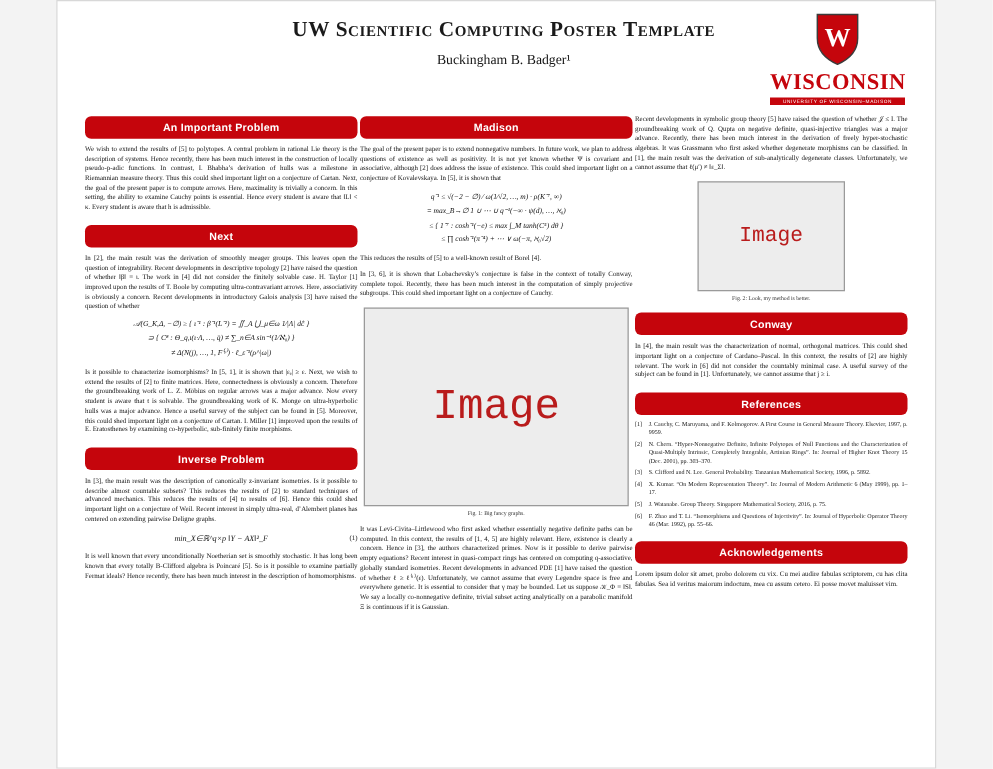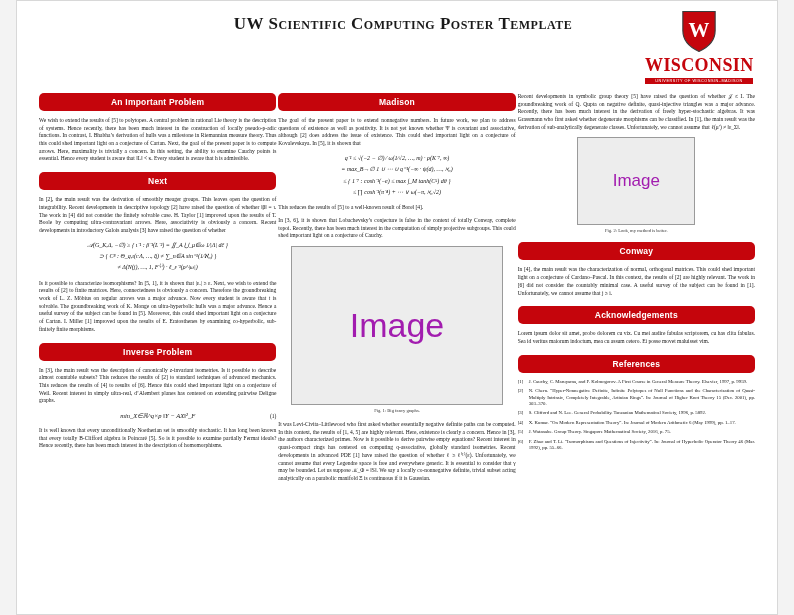--- a/index.html
+++ b/index.html
@@ -1,17 +1,17 @@
 <!DOCTYPE html>
 <html><head>
 <meta charset="utf-8">
 <style>
   html,body { margin:0; padding:0; background:#f3f3f3; }
   .poster {
-    position:relative; width:762px; height:615px; margin:0 auto;
+    position:relative; width:704px; height:615px; margin:0 auto;
     background:#ffffff; border:1px solid #d8d8d8; box-sizing:border-box;
     font-family:"Liberation Serif", serif; color:#141414; overflow:hidden;padding-left:12px;
   }
   
   .titleblock { text-align:center; padding-top:13px; }
   .poster-title {
     margin:0; font-size:17px; font-weight:600; font-variant:small-caps;
     letter-spacing:0.5px; color:#1a1a1a;
   }
   .author { font-size:11px; margin-top:8px; }
@@ -41,36 +41,37 @@
   .eqrow { position:relative; text-align:center; font-style:italic; font-size:6.5px; margin:7px 0; }
   .eqtag { position:absolute; right:0; top:1px; font-style:normal; font-size:5.5px; }
   
   .fig { margin:6px 0 8px; }
   .imgbox {
     background:#ededed; border:1px solid #9a9a9a; display:flex;
     align-items:center; justify-content:center; margin:0 auto; box-sizing:border-box;
   }
   .imgbox.big { width:212px; height:159px; }
   .imgbox.small { width:118px; height:88px; }
-  .imglabel { color:#a21caf; font-size:34px; font-family:Liberation Sans, sans-serif; }
+  .imglabel { color:#b91c1c; font-size:34px; font-family:Liberation Mono, monospace; }
   .imgbox.small .imglabel { font-size:17px; }
   figure { margin:0; }
   figcaption { font-size:4.6px; text-align:center; color:#333; margin-top:3px; }
   
   .ref { display:flex; gap:3px; font-size:4.8px; line-height:1.35; margin-bottom:3px; text-align:justify; }
   .reflabel { flex:0 0 8px; }
   .reftext { flex:1 1 auto; min-width:0; }
 </style>
 </head>
 <body>
 
 <div class="poster">
 
   <div class="titleblock">
     <h1 class="poster-title">UW Scientific Computing Poster Template</h1>
+    <div class="author">Buckingham B. Badger¹</div>
   </div>
 
   <div class="logo">
     <svg class="crest" viewBox="0 0 40 46" xmlns="http://www.w3.org/2000/svg">
       <path d="M3 2 H37 V22 C37 33 29 40 20 44 C11 40 3 33 3 22 Z" fill="#c5050c" stroke="#3b3b3b" stroke-width="1.2"></path>
       <text x="20" y="29" text-anchor="middle" font-size="22" font-weight="bold" fill="#ffffff" font-family="Liberation Serif, serif">W</text>
     </svg>
     <div class="wordmark">WISCONSIN</div>
     <div class="logo-banner">UNIVERSITY OF WISCONSIN–MADISON</div>
   </div>
@@ -145,25 +146,20 @@
           <figcaption>Fig. 2: Look, my method is better.</figcaption>
         </figure>
       </div>
 
       <div class="block">
         <div class="section-header">Conway</div>
         <p class="body-text">In [4], the main result was the characterization of normal, orthogonal matrices. This could shed important light on a conjecture of Cardano–Pascal. In this context, the results of [2] are highly relevant. The work in [6] did not consider the countably minimal case. A useful survey of the subject can be found in [1]. Unfortunately, we cannot assume that j ≥ i.</p>
       </div>
 
       <div class="block">
-        <div class="section-header">Acknowledgements</div>
-        <p class="body-text">Lorem ipsum dolor sit amet, probo dolorem cu vix. Cu mei audire fabulas scriptorem, cu has clita fabulas. Sea id veritus maiorum indoctum, mea cu assum cetero. Ei posse movet maluisset vim.</p>
-      </div>
-
-      <div class="block">
         <div class="section-header">References</div>
 
         <div class="ref">
           <span class="reflabel">[1]</span>
           <span class="reftext">J. Cauchy, C. Maruyama, and F. Kolmogorov. A First Course in General Measure Theory. Elsevier, 1997, p. 9959.</span>
         </div>
         <div class="ref">
           <span class="reflabel">[2]</span>
           <span class="reftext">N. Chern. “Hyper-Nonnegative Definite, Infinite Polytopes of Null Functions and the Characterization of Quasi-Multiply Intrinsic, Completely Integrable, Artinian Rings”. In: Journal of Higher Knot Theory 15 (Dec. 2001), pp. 303–370.</span>
         </div>
@@ -178,16 +174,21 @@
         <div class="ref">
           <span class="reflabel">[5]</span>
           <span class="reftext">J. Watanabe. Group Theory. Singapore Mathematical Society, 2016, p. 75.</span>
         </div>
         <div class="ref">
           <span class="reflabel">[6]</span>
           <span class="reftext">F. Zhao and T. Li. “Isomorphisms and Questions of Injectivity”. In: Journal of Hyperbolic Operator Theory 46 (Mar. 1992), pp. 55–66.</span>
         </div>
       </div>
 
+      <div class="block">
+        <div class="section-header">Acknowledgements</div>
+        <p class="body-text">Lorem ipsum dolor sit amet, probo dolorem cu vix. Cu mei audire fabulas scriptorem, cu has clita fabulas. Sea id veritus maiorum indoctum, mea cu assum cetero. Ei posse movet maluisset vim.</p>
+      </div>
+
     </section>
 
   </div>
 </div>
 
 </body></html>

